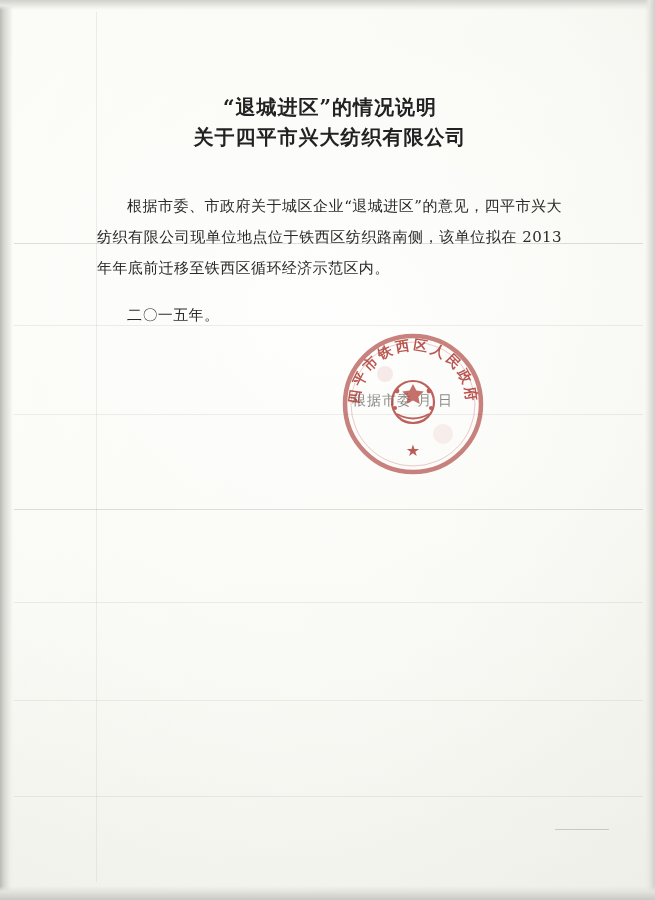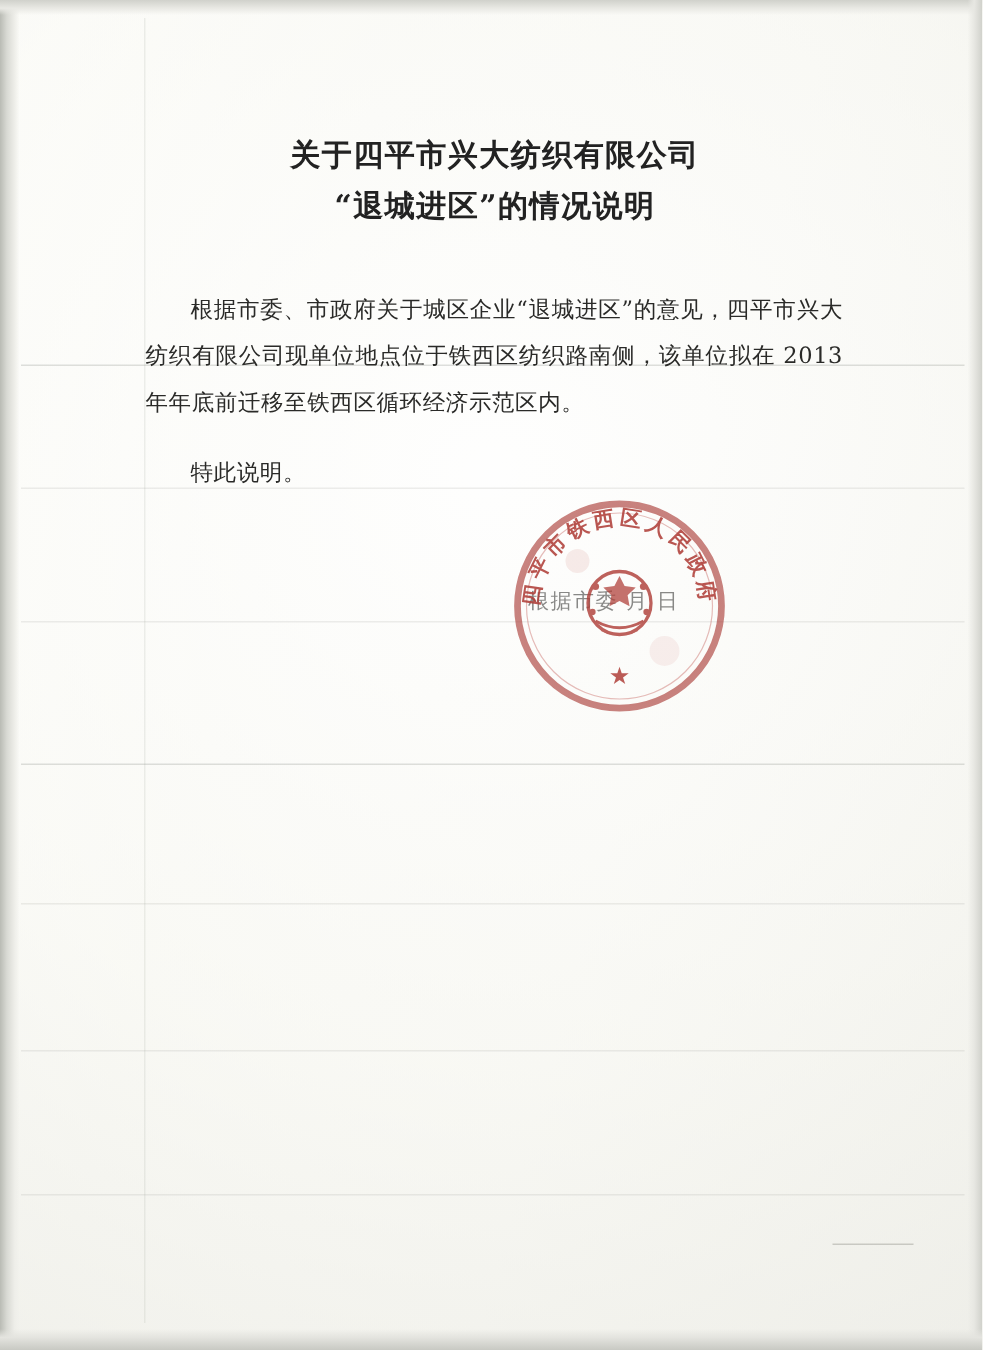--- a/index.html
+++ b/index.html
@@ -193,27 +193,27 @@
   <div class="crease" style="top:509px"></div>
   <div class="crease soft" style="top:602px"></div>
   <div class="crease soft" style="top:700px"></div>
   <div class="crease soft" style="top:796px"></div>
   <div id="crease-vertical"></div>
   <div id="dash-mark"></div>
 
   <div id="doc-body">
 
     <div id="title-block">
+      <div id="title-line-2">“退城进区”的情况说明</div>
       <div id="title-line-1">关于四平市兴大纺织有限公司</div>
-      <div id="title-line-2">“退城进区”的情况说明</div>
     </div>
 
     <div id="para-block">
       <p id="para-main">根据市委、市政府关于城区企业“退城进区”的意见，四平市兴大纺织有限公司现单位地点位于铁西区纺织路南侧，该单位拟在 2013 年年底前迁移至铁西区循环经济示范区内。</p>
-      <p id="para-closing">特此说明。</p>
+      <p id="para-closing">二〇一五年。</p>
     </div>
 
     <div id="sign-line">根据市委   月   日</div>
 
     <div id="seal">
       <svg id="seal-svg" width="148" height="148" viewBox="0 0 148 148" xmlns="http://www.w3.org/2000/svg">
         <defs>
           <radialGradient id="sealFade" cx="50%" cy="50%" r="50%">
             <stop offset="0%" stop-color="#b9433c" stop-opacity="0.95"></stop>
             <stop offset="70%" stop-color="#b0403a" stop-opacity="0.85"></stop>

